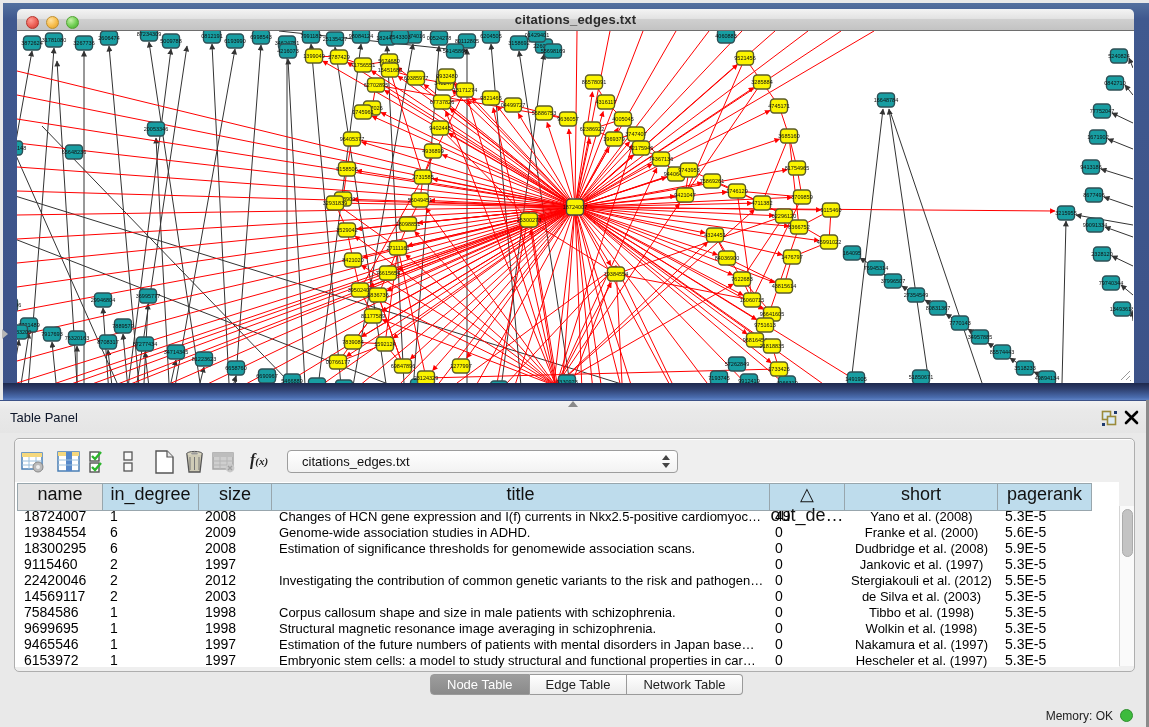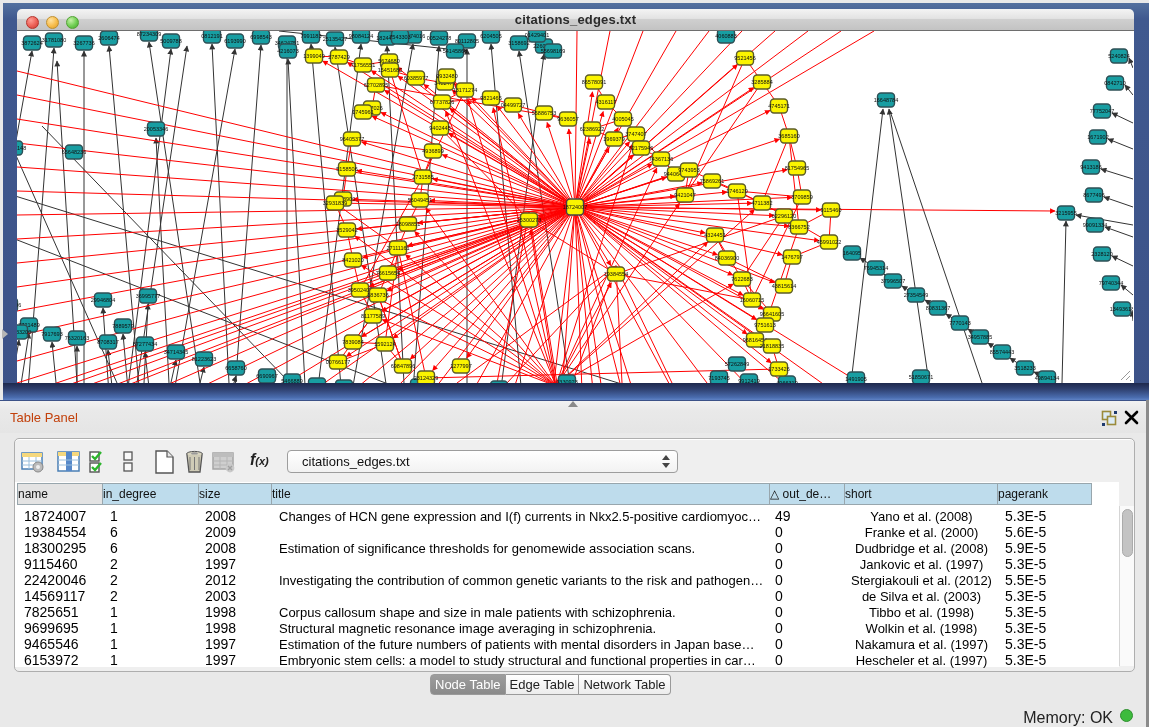--- a/index.html
+++ b/index.html
@@ -11,40 +11,40 @@
 
 #win{left:17px;top:9px;width:1117px;height:374px}
 #titlebar{left:0;top:0;width:1117px;height:22px;border-radius:5px 5px 0 0;
  background:linear-gradient(180deg,#f4f4f4 0%,#e3e3e3 45%,#cfcfcf 50%,#c3c3c3 100%);
  border-bottom:1px solid #6e6e6e}
 #title{width:100%;text-align:center;top:3px;font-size:13px;font-weight:700;color:#2b2b2b;letter-spacing:.2px}
 .light{width:13px;height:13px;border-radius:50%;top:7px}
 #canvas{left:0;top:22px;width:1117px;height:352px;background:#fff;overflow:hidden}
 
 #tp-band{left:0;top:400px;width:1149px;height:33px;background:linear-gradient(180deg,#f2f2f2 0%,#e9e9e9 30%,#e5e5e5 100%);border-top:1px solid #3c5288}
-#tp-title{left:10px;top:410px;font-size:13px;color:#c2410c}
+#tp-title{left:10px;top:410px;font-size:13px;color:#0f172a}
 #container{left:14px;top:438px;width:1121px;height:234px;background:#efefef;border:1px solid #aeaeae;border-radius:5px;box-shadow:inset 0 1px 0 #fff}
 #combo{left:287px;top:450px;width:391px;height:23px;background:linear-gradient(#fff,#f2f2f2);border:1px solid #9d9d9d;border-radius:4px}
 #combo span{position:absolute;left:14px;top:3px;font-size:13px;color:#111}
 .tick{position:absolute;right:7px;width:0;height:0;border-left:4px solid transparent;border-right:4px solid transparent}
 #table{left:15px;top:482px;width:1104px;height:185px;background:#fff;overflow:hidden}
-.th{position:absolute;top:483px;height:22px;font-size:12px;color:#111;text-align:left;line-height:21px;background:#bedcec;border:1px solid #98a6ad;border-left:none}
+.th{position:absolute;top:483px;height:28px;font-size:18px;color:#111;text-align:center;line-height:21px;background:#bedcec;border:1px solid #98a6ad;border-left:none}
 .tr{position:absolute;left:17px;width:1080px;height:16px;font-size:13px;color:#000}
 .tr span{position:absolute;top:1px;white-space:nowrap}
 .tr .c0,.tr .c1,.tr .c2,.tr .c4,.tr .c6{font-size:14px;top:0px}
 .c0{left:7px}.c1{left:93px}.c2{left:188px}.c3{left:262px}.c4{left:758px}.c5{left:828px;width:153px;text-align:center}.c6{left:988px}
 #vsb{left:1119px;top:506px;width:15px;height:160px;background:#fafafa;border-left:1px solid #d5d5d5}
 #vsb div{position:absolute;left:2px;top:3px;width:11px;height:48px;border-radius:6px;background:#c3c3c3;border:1px solid #aaa}
 
 #segs{left:430px;top:674px;height:21px;display:flex;font-size:13px}
-.seg{border:1px solid #9a9a9a;border-left:none;background:linear-gradient(#fff,#ececec);color:#222;line-height:19px;padding:0 4px}
+.seg{border:1px solid #9a9a9a;border-left:none;background:linear-gradient(#fff,#ececec);color:#222;line-height:19px;padding:0 16px}
 .seg.first{border-left:1px solid #9a9a9a;border-radius:4px 0 0 4px}
 .seg.last{border-radius:0 4px 4px 0}
 .seg.sel{background:linear-gradient(#9d9d9d,#8a8a8a);color:#fff}
-#mem{right:36px;top:709px;font-size:16px;color:#222}
+#mem{right:36px;top:709px;font-size:12px;color:#222}
 #memdot{right:16px;top:709px;width:13px;height:13px;border-radius:50%;background:#3dbb3d;border:1px solid #2f8f2f}
 #redge{left:1146px;top:400px;width:3px;height:327px;background:#8b8b8b}
 .ticon{position:absolute;top:450px}
 </style></head>
 <body>
 <div class="abs" id="frame"></div>
 <div class="abs" id="win">
   <div class="abs" id="titlebar">
     <div class="abs" id="title">citations_edges.txt</div>
     <div class="abs light" style="left:9px;background:radial-gradient(circle at 35% 30%,#ff9d94,#ec5f55 55%,#c33931);border:1px solid #b5332b"></div>
@@ -1072,21 +1072,21 @@
  <path d="M7 7v13M11.5 7v13M16 7v13" stroke="#777"></path>
  <ellipse cx="11.5" cy="3.4" rx="3.4" ry="1.2" fill="#999"></ellipse>
 </svg>
 <svg class="ticon" style="left:212px" width="24" height="24" viewBox="0 0 24 24">
  <rect x="1" y="3" width="20" height="16" fill="#cfcfcf" stroke="#a5a5a5" stroke-width="1.5"></rect>
  <rect x="1" y="3" width="20" height="4" fill="#bdbdbd"></rect>
  <path d="M1 11h20M1 15h20M8 7v12M15 7v12" stroke="#b5b5b5"></path>
  <circle cx="18" cy="18" r="4.4" fill="#c9c9c9"></circle>
  <path d="M16 16l4 4M20 16l-4 4" stroke="#a0a0a0" stroke-width="1.4"></path>
 </svg>
-<div class="abs" style="left:250px;top:451px;font-size:16px;font-style:italic;font-weight:700;font-family:Liberation Sans, sans-serif;color:#222">f<span style="font-size:11px">(x)</span></div>
+<div class="abs" style="left:250px;top:451px;font-size:16px;font-style:italic;font-weight:700;font-family:Liberation Serif, serif;color:#222">f<span style="font-size:11px">(x)</span></div>
 <div class="abs" id="combo">
     <span>citations_edges.txt</span>
  <div class="tick" style="top:4px;border-bottom:5px solid #444"></div>
  <div class="tick" style="top:12px;border-top:5px solid #444"></div>
 </div>
 <div class="abs" id="table"></div>
 <div class="abs th" style="left:17px;width:86px;background:#e3e3e3;border-left:1px solid #98a6ad">name</div>
 <div class="abs th" style="left:103px;width:96px">in_degree</div>
 <div class="abs th" style="left:199px;width:73px">size</div>
 <div class="abs th" style="left:272px;width:498px">title</div>
@@ -1099,20 +1099,21 @@
     <span class="c2">2008</span>
     <span class="c3">Changes of HCN gene expression and I(f) currents in Nkx2.5-positive cardiomyoc…</span>
     <span class="c4">49</span>
     <span class="c5">Yano et al. (2008)</span>
     <span class="c6">5.3E-5</span>
   </div>
 <div class="tr" style="top:524px">
     <span class="c0">19384554</span>
     <span class="c1">6</span>
     <span class="c2">2009</span>
+    <span class="c3">Genome-wide association studies in ADHD.</span>
     <span class="c4">0</span>
     <span class="c5">Franke et al. (2000)</span>
     <span class="c6">5.6E-5</span>
   </div>
 <div class="tr" style="top:540px">
     <span class="c0">18300295</span>
     <span class="c1">6</span>
     <span class="c2">2008</span>
     <span class="c3">Estimation of significance thresholds for genomewide association scans.</span>
     <span class="c4">0</span>
@@ -1138,21 +1139,21 @@
   </div>
 <div class="tr" style="top:588px">
     <span class="c0">14569117</span>
     <span class="c1">2</span>
     <span class="c2">2003</span>
     <span class="c4">0</span>
     <span class="c5">de Silva et al. (2003)</span>
     <span class="c6">5.3E-5</span>
   </div>
 <div class="tr" style="top:604px">
-    <span class="c0">7825651</span>
+    <span class="c0">7584586</span>
     <span class="c1">1</span>
     <span class="c2">1998</span>
     <span class="c3">Corpus callosum shape and size in male patients with schizophrenia.</span>
     <span class="c4">0</span>
     <span class="c5">Tibbo et al. (1998)</span>
     <span class="c6">5.3E-5</span>
   </div>
 <div class="tr" style="top:620px">
     <span class="c0">9699695</span>
     <span class="c1">1</span>

